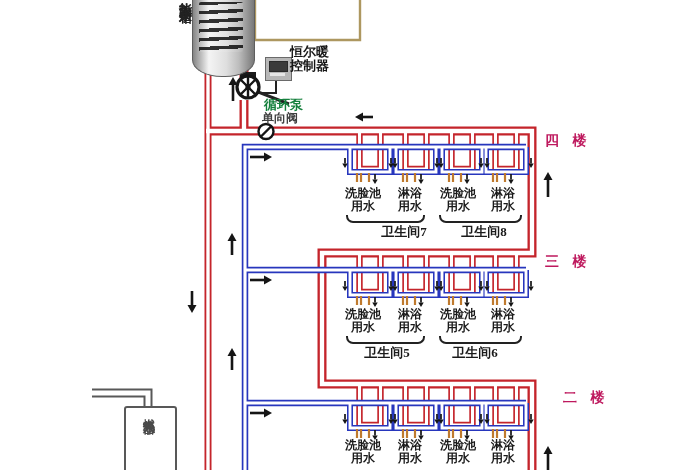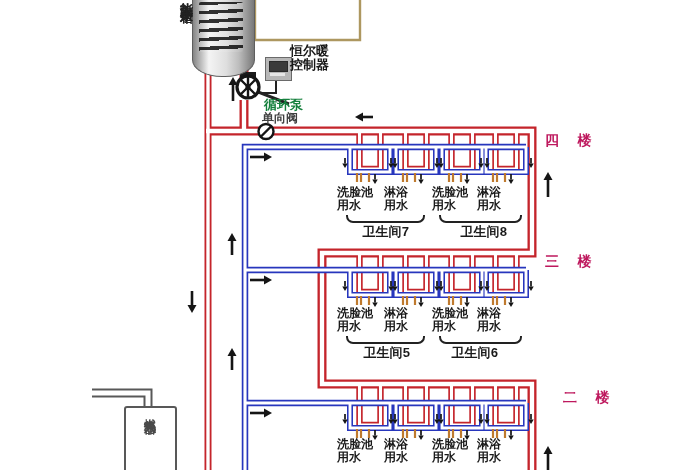--- a/index.html
+++ b/index.html
@@ -1,21 +1,21 @@
 <!DOCTYPE html>
 <html><head>
 <meta charset="utf-8">
 <style>
   html,body{margin:0;padding:0;background:#fff;}
   #stage{position:relative;width:700px;height:470px;background:#fff;overflow:hidden;
-         font-family:Liberation Mono, monospace;}
+         font-family:Liberation Serif, serif;}
   #pipe-svg{position:absolute;left:0;top:0;}
   .abs{position:absolute;}
   .vtext{writing-mode:vertical-rl;text-orientation:upright;}
-  .lbl{color:#1a1a1a;font-weight:bold;text-align:left;line-height:13px;font-size:12px;}
+  .lbl{color:#1a1a1a;font-weight:bold;text-align:center;line-height:13px;font-size:12px;}
   .bath{color:#1a1a1a;font-weight:bold;text-align:center;font-size:13px;}
   .floor-lbl{color:#be185d;font-weight:bold;font-size:14px;word-spacing:10px;white-space:pre;}
   .brace{height:6px;border:2px solid #222;border-top:none;border-radius:0 0 7px 7px;}
   
   #tank{left:192px;top:0;width:61px;height:76px;
         background:linear-gradient(90deg,#848484,#f4f4f4 26%,#dedede 55%,#bdbdbd 75%,#787878);
         border:1px solid #5e5e5e;border-top:none;
         border-radius:0 0 30px 30px / 0 0 17px 17px;}
   #tank-coil{left:6px;top:2px;width:44px;height:50px;
         background:repeating-linear-gradient(177deg,rgba(15,15,15,.85) 0 3.5px,rgba(250,250,250,.10) 3.5px 9px);
@@ -373,21 +373,21 @@
       <div class="abs lbl" style="left: 432px; top: 187px; width: 52px;">
         <div>洗脸池</div>
         <div>用水</div>
       </div>
       <div class="abs lbl" style="left: 477px; top: 187px; width: 52px;">
         <div>淋浴</div>
         <div>用水</div>
       </div>
       <div class="abs brace" style="left: 346px; top: 215px; width: 75px;"></div>
       <div class="abs brace" style="left: 439px; top: 215px; width: 79px;"></div>
-      <div class="abs bath" style="left: 352px; top: 223px; width: 68px;">卫生间7</div>
+      <div class="abs bath" style="left: 370px; top: 223px; width: 68px;">卫生间7</div>
       <div class="abs bath" style="left: 450px; top: 223px; width: 68px;">卫生间8</div>
       <div class="abs lbl" style="left: 337px; top: 308px; width: 52px;">
         <div>洗脸池</div>
         <div>用水</div>
       </div>
       <div class="abs lbl" style="left: 384px; top: 308px; width: 52px;">
         <div>淋浴</div>
         <div>用水</div>
       </div>
       <div class="abs lbl" style="left: 432px; top: 308px; width: 52px;">

